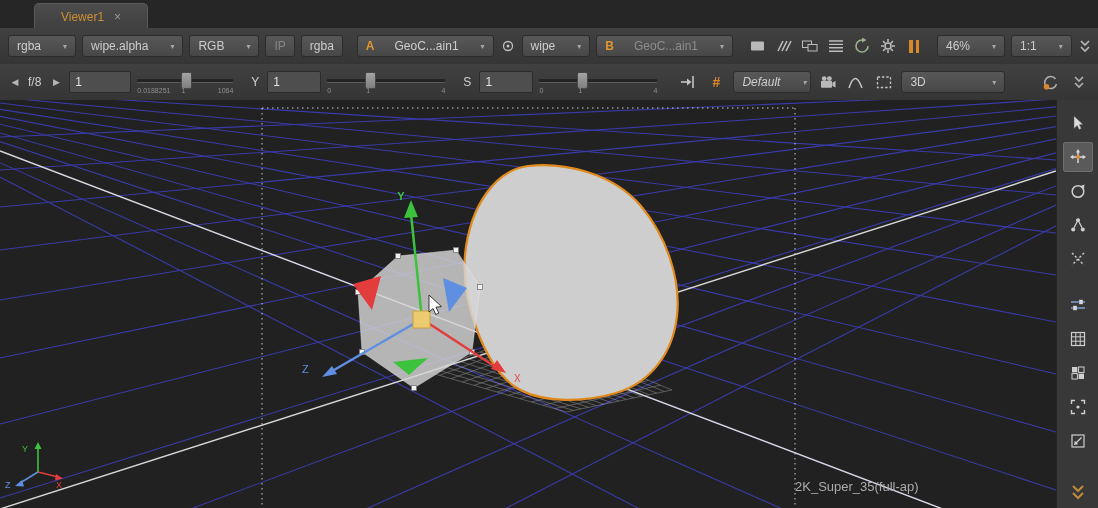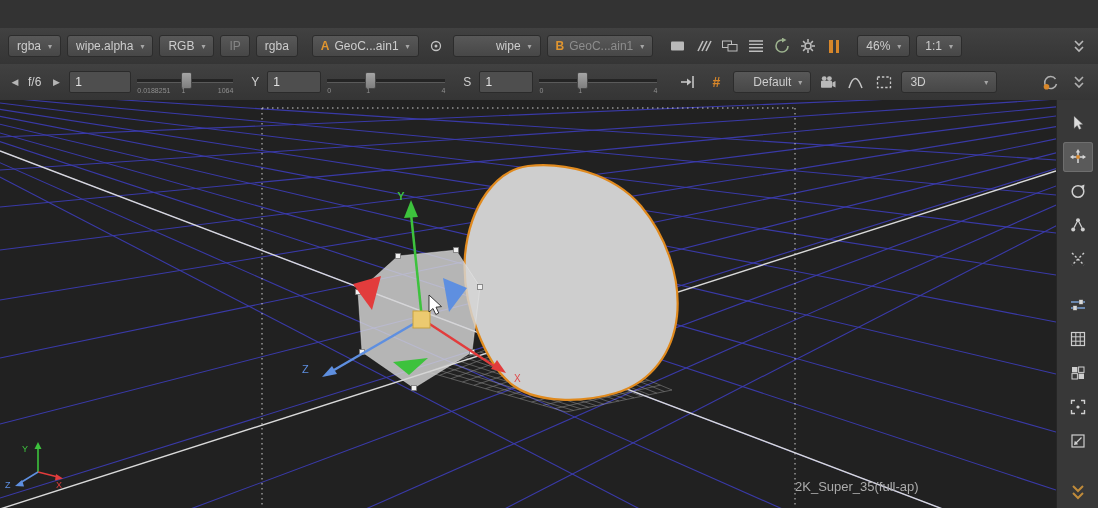--- a/index.html
+++ b/index.html
@@ -12,30 +12,30 @@
        display:flex;align-items:center;justify-content:center;gap:10px;}
   .tab-label{color:#cf8f33;font-size:12px;}
   .tab-close{color:#9a9a9a;font-size:12px;line-height:1;}
 
   
   .toolbar{position:absolute;left:0;right:0;display:flex;align-items:center;gap:6px;padding:0 8px;
            background:linear-gradient(#414141,#353535);}
   .tb1{top:28px;height:36px;border-bottom:1px solid #282828;}
   .tb2{top:64px;height:36px;border-bottom:1px solid #242424;}
   button{font-family:inherit;cursor:default;}
-  .btn{display:inline-flex;align-items:center;gap:5px;height:22px;padding:0 8px;
+  .btn{display:inline-flex;align-items:center;gap:20px;height:22px;padding:0 8px;
        background:linear-gradient(#585858,#474747);border:1px solid #2c2c2c;border-radius:3px;
        color:#cdcdcd;font-size:12px;white-space:nowrap;}
   .btn .val{pointer-events:none;}
   .btn.dim .val{color:#858585;}
   .btn.bdim .val{color:#8d8d8d;}
   .caret{font-size:8px;color:#a6a6a6;margin-left:2px;}
   .ab{color:#e0952f;font-weight:bold;}
-  .wide{width:88px;justify-content:flex-end;}
-  .wide3d{width:96px;justify-content:space-between;}
+  .wide{width:88px;justify-content:flex-start;}
+  .wide3d{width:104px;justify-content:space-between;}
   .iconbtn{display:inline-flex;align-items:center;justify-content:center;width:22px;height:22px;
            background:none;border:none;padding:0;}
   .icongroup{display:inline-flex;align-items:center;gap:4px;margin-left:8px;margin-right:6px;}
   .pushright{margin-left:auto;}
   .pausebars{display:inline-flex;gap:3px;}
   .pausebars i{width:3.5px;height:13px;background:#d8872a;display:block;}
   .hash{color:#d8872a;font-weight:bold;font-size:14px;padding:0 3px;}
   .ctl-label{font-size:12px;color:#d0d0d0;margin:0 2px 0 12px;}
   .arrowstep{font-size:9px;color:#b5b5b5;width:14px;}
   .num{width:50px;height:20px;background:#4e4e4e;border:1px solid #2b2b2b;border-radius:2px;
@@ -64,20 +64,26 @@
          display:flex;align-items:center;justify-content:center;padding:0;}
   .ricon.selected{background:#5a5a5a;box-shadow:inset 0 0 0 1px #6e6e6e;}
   .rsep{height:8px;}
   .rchevrons{margin-top:auto;margin-bottom:4px;background:none;border:none;display:flex;}
 </style>
 </head>
 <body>
 
 <div class="app">
 
+  <div class="tabbar">
+    <div class="tab">
+      <span class="tab-label">Viewer1</span>
+      <span class="tab-close">×</span>
+    </div>
+  </div>
 
   <div class="toolbar tb1">
     <button class="btn">
         <span class="val">rgba</span>
         <span class="caret">▾</span>
       </button>
     <button class="btn">
         <span class="val">wipe.alpha</span>
         <span class="caret">▾</span>
       </button>
@@ -166,21 +172,21 @@
     <button class="iconbtn pushright">
       <svg width="14" height="16">
           <polyline points="3,3 7,7 11,3" fill="none" stroke="#b8b8b8" stroke-width="1.6"></polyline>
           <polyline points="3,9 7,13 11,9" fill="none" stroke="#b8b8b8" stroke-width="1.6"></polyline>
         </svg>
     </button>
   </div>
 
   <div class="toolbar tb2">
     <button class="iconbtn arrowstep">◀</button>
-    <span class="ctl-label" style="margin-left:0;">f/6</span>
+    <span class="ctl-label" style="margin-left:0;">f/8</span>
     <button class="iconbtn arrowstep">▶</button>
 
     <div class="num">1</div>
     <div class="slider g">
       <div class="track"></div>
       <div class="handle"></div>
       <span class="tick t0">0.0188251</span>
       <span class="tick t1">1</span>
       <span class="tick t2">1064</span>
     </div>
@@ -208,21 +214,21 @@
     <button class="iconbtn" style="margin-left:14px;">
       <svg width="18" height="18">
           <path d="M14,3 V15" stroke="#c4c4c4" stroke-width="1.6"></path>
           <path d="M2,9 H8" stroke="#c4c4c4" stroke-width="1.6"></path>
           <polygon points="12.5,9 8,5.5 8,12.5" fill="#c4c4c4"></polygon>
         </svg>
     </button>
     <button class="iconbtn">
         <span class="hash">#</span>
       </button>
-    <button class="btn wide" style="width:78px;">
+    <button class="btn wide" style="width:78px;font-style:italic;">
       <span class="val">Default</span>
       <span class="caret">▾</span>
     </button>
     <button class="iconbtn">
       <svg width="18" height="17">
           <circle cx="5.2" cy="4.6" r="2.4" fill="#b9b9b9"></circle>
           <circle cx="10.4" cy="4.6" r="2.4" fill="#b9b9b9"></circle>
           <rect x="2" y="6.8" width="11" height="7" rx="0.8" fill="#b9b9b9"></rect>
           <polygon points="13.4,8.6 16.5,7 16.5,13.6 13.4,12" fill="#b9b9b9"></polygon>
         </svg>

